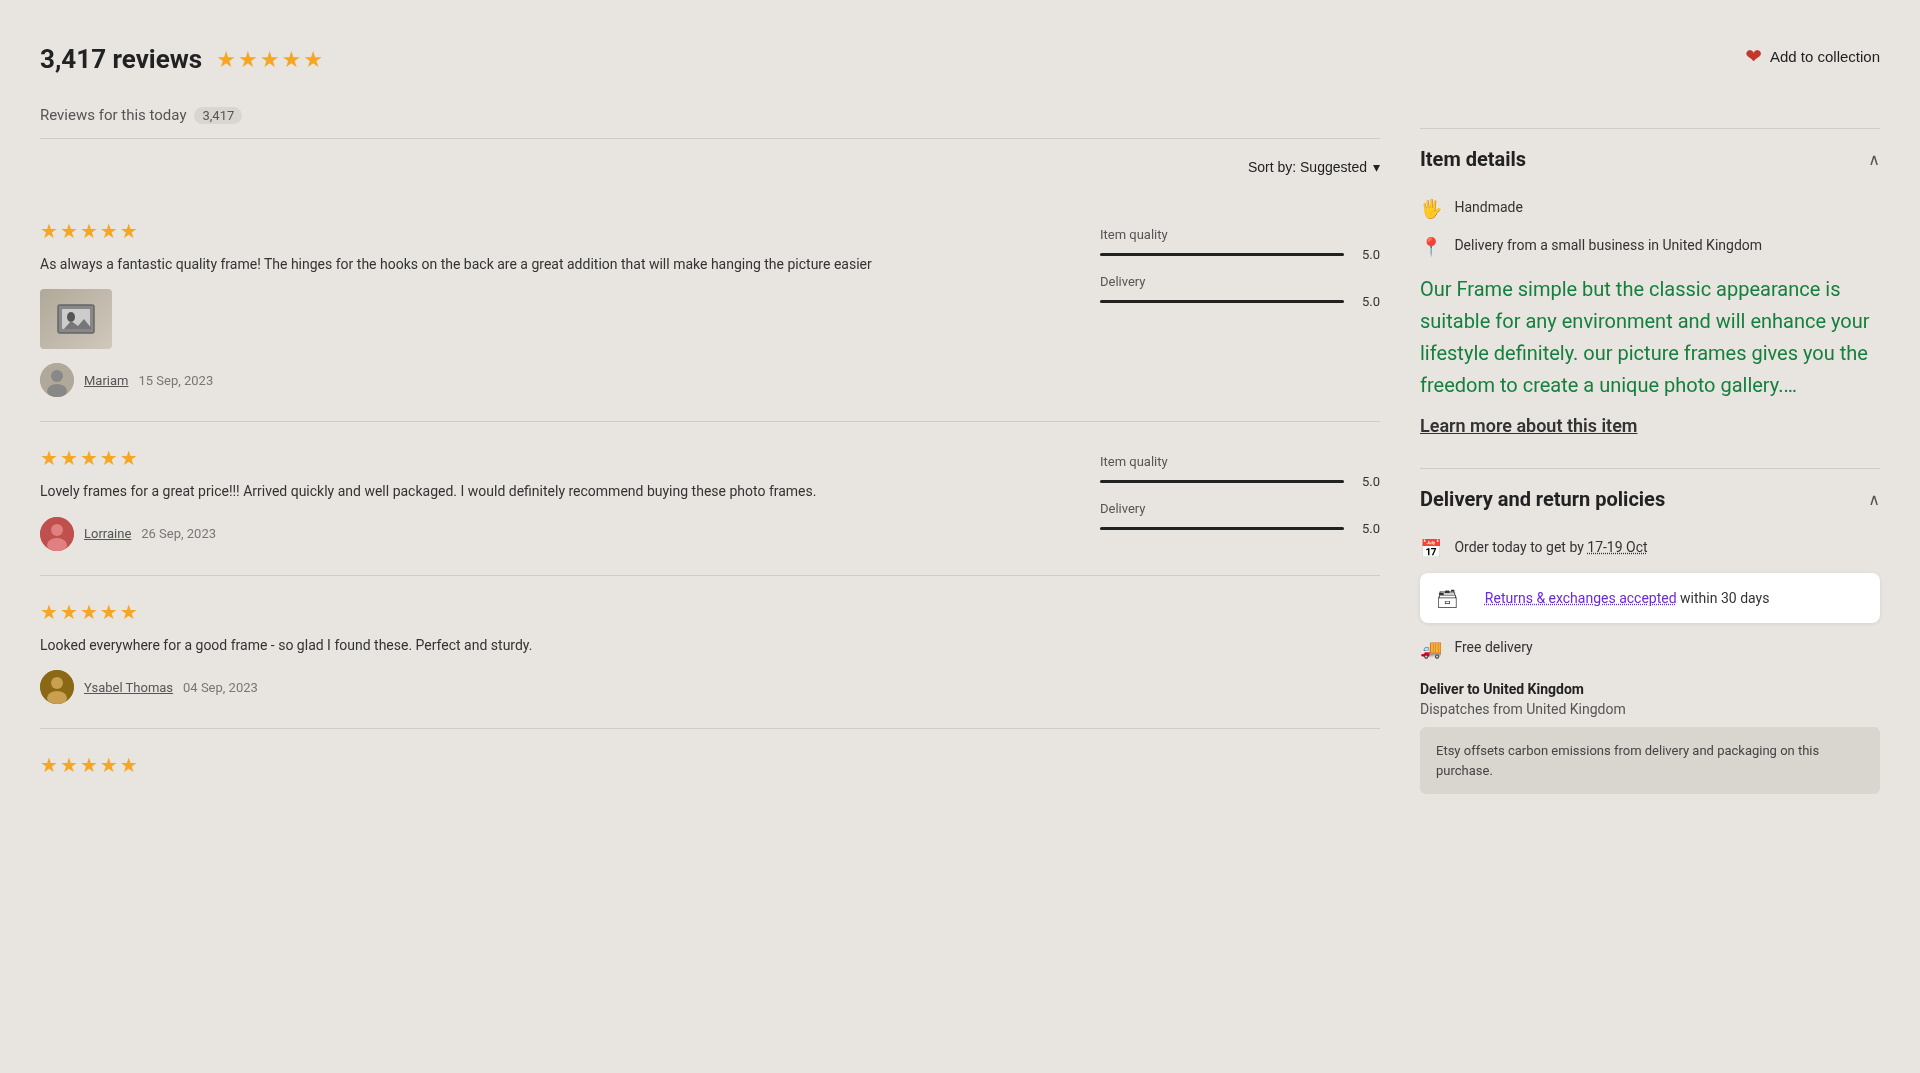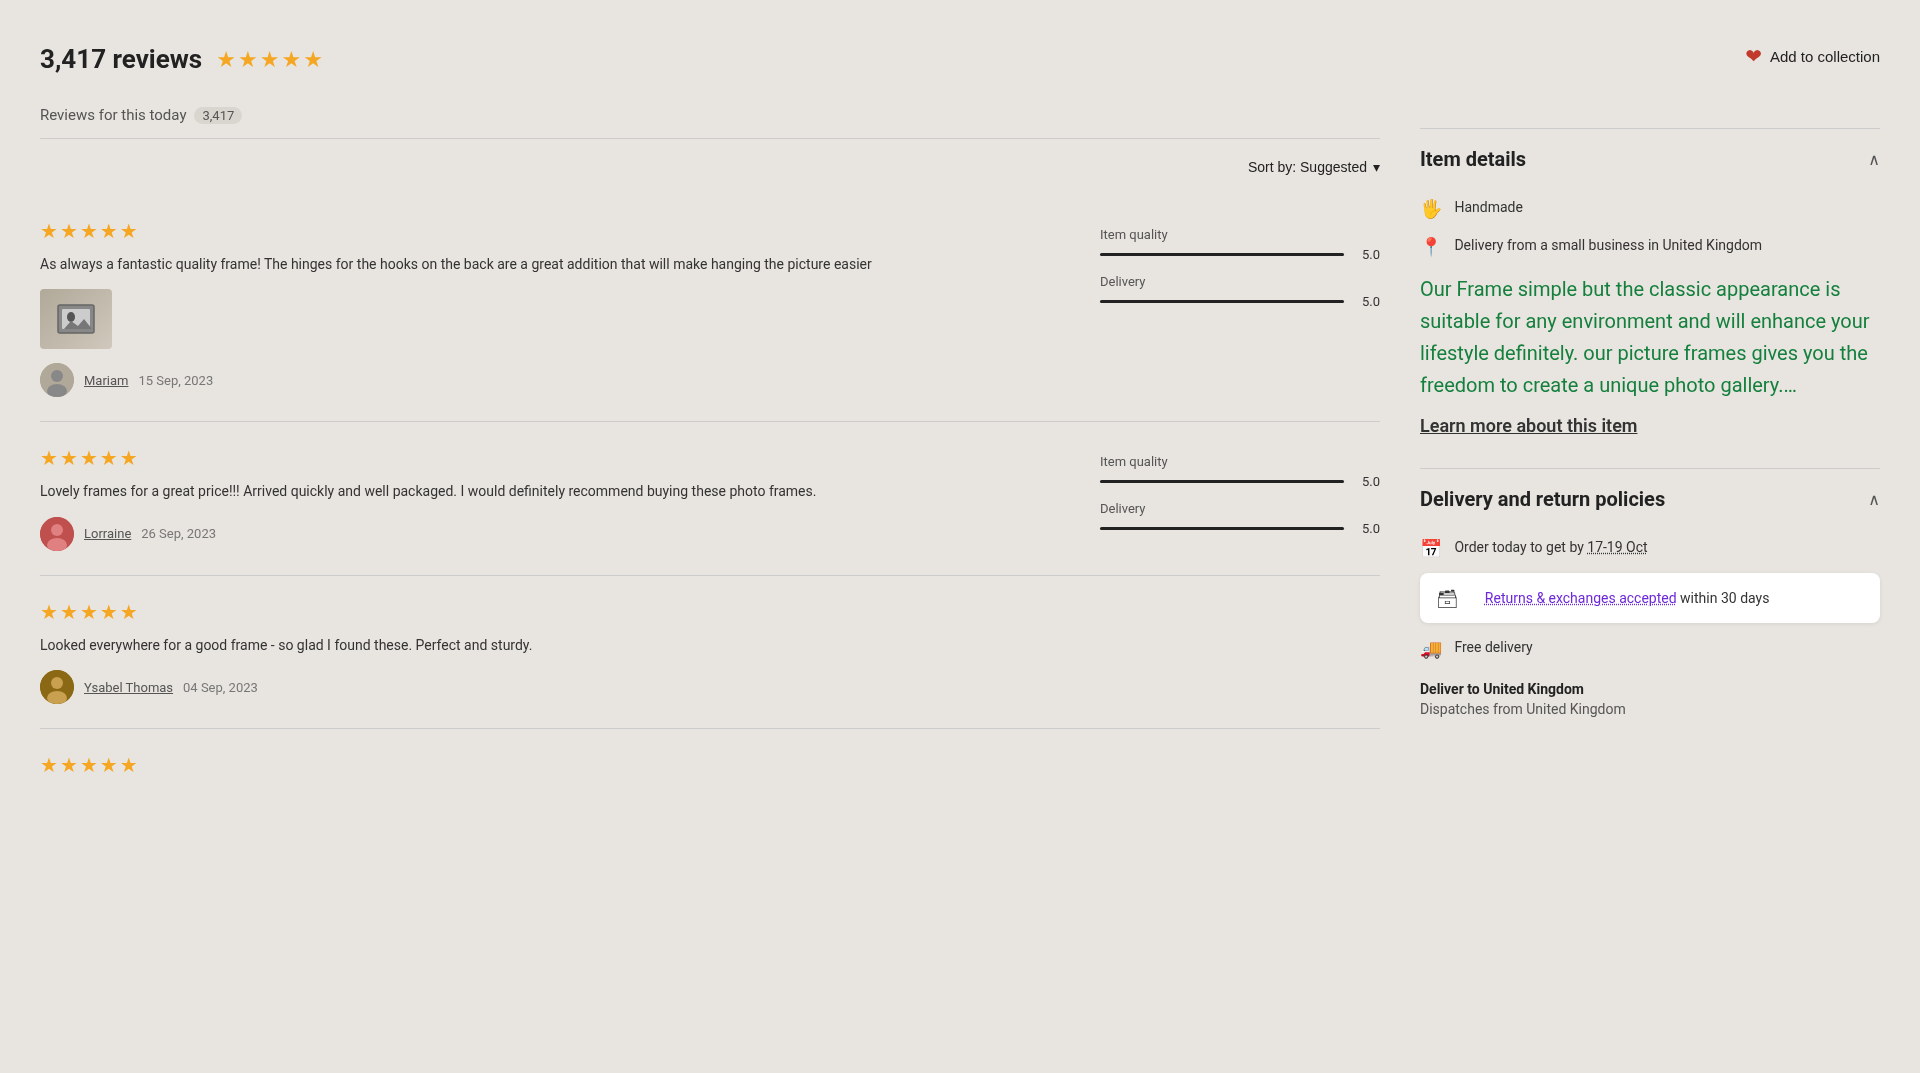--- a/index.html
+++ b/index.html
@@ -556,17 +556,18 @@
         </div>
 
         <div class="panel-item">
           <span class="panel-item-icon">🚚</span>
           <span class="panel-item-text">Free delivery</span>
         </div>
 
         <div class="delivery-section">
           <div class="delivery-to">Deliver to United Kingdom</div>
           <div class="delivery-from">Dispatches from United Kingdom</div>
+          <div class="carbon-box">Etsy offsets carbon emissions from delivery and packaging on this purchase.</div>
         </div>
       </div>
     </div>
   </div>
 </div>
 
 </body></html>

